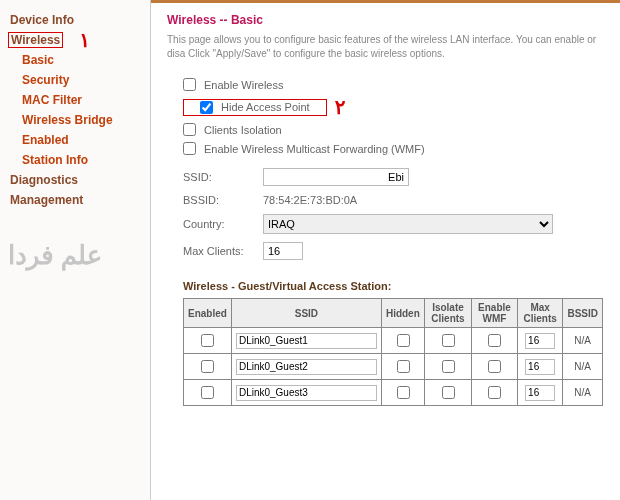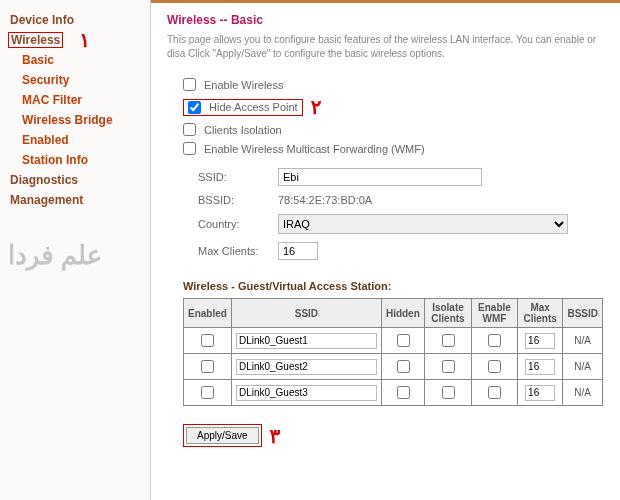--- a/index.html
+++ b/index.html
@@ -80,51 +80,50 @@
     display: flex;
     align-items: center;
     padding: 3px 0 3px 16px;
   }
   .chk-row input[type=checkbox] {
     margin: 0 8px 0 0;
   }
   .chk-row .lbl { color: #666; }
   .highlight-inline {
     border: 1.5px solid #d80000;
-    padding: 1px 4px;
+    padding: 1px 16px;
     display: inline-flex;
     align-items: center;
   }
   .form-row {
     display: flex;
     align-items: center;
     padding: 4px 0 4px 16px;
   }
   .form-row .flabel {
     width: 80px;
     color: #666;
-    margin-left: 15px;
   }
   .form-row input[type=text] {
     height: 18px;
     padding: 1px 4px;
     font-size: 11px;
     border: 1px solid #bbb;
     background: #fff;
   }
   .form-row .static { color: #666; }
   .form-row select {
     width: 290px;
     height: 20px;
     font-size: 11px;
     border: 1px solid #bbb;
     background: #efefef;
   }
   .small-input { width: 40px; text-align: left; }
-  .ssid-input { width: 204px; }
+  .ssid-input { width: 146px; text-align: right; }
   .section2 {
     font-weight: bold;
     color: #5e3b1c;
     font-size: 11px;
     margin: 16px 0 6px 16px;
   }
   table.vap {
     border-collapse: collapse;
     margin-left: 16px;
     width: 420px;
@@ -280,18 +279,14 @@
         <td><input type="text" value="DLink0_Guest3" style=""></td>
         <td><input type="checkbox" style=""></td>
         <td><input type="checkbox" style=""></td>
         <td><input type="checkbox" style=""></td>
         <td class="max"><input type="text" value="16" style=""></td>
         <td>N/A</td>
       </tr>
     </tbody>
       </table>
 
-    <div class="apply-row">
-      <span class="apply-btn"><button>Apply/Save</button></span>
-      <span class="anno">۳</span>
-    </div>
   </div>
 </div>
 
 </body></html>

